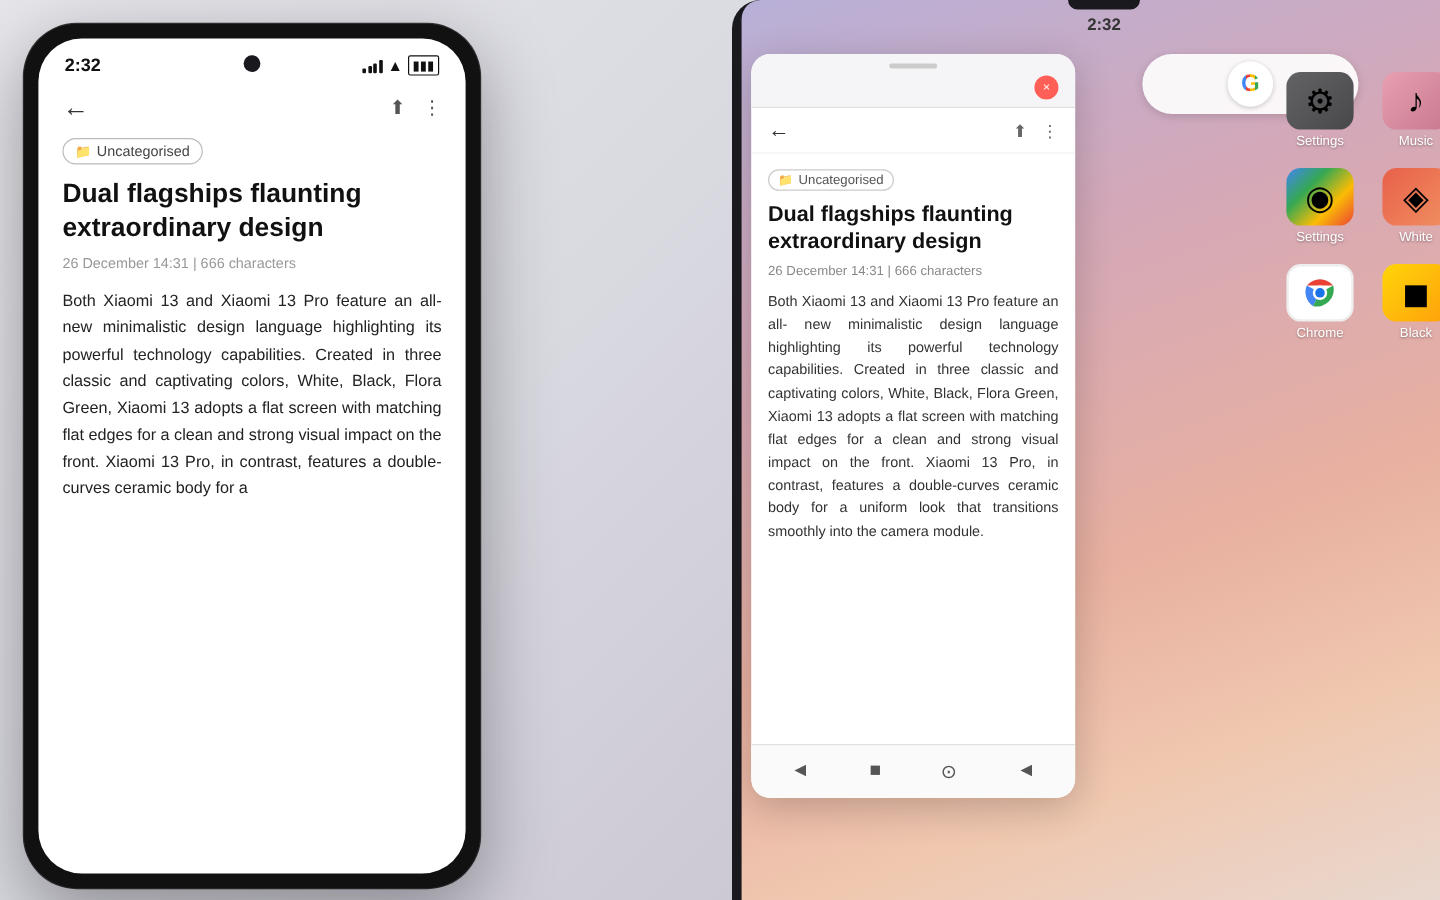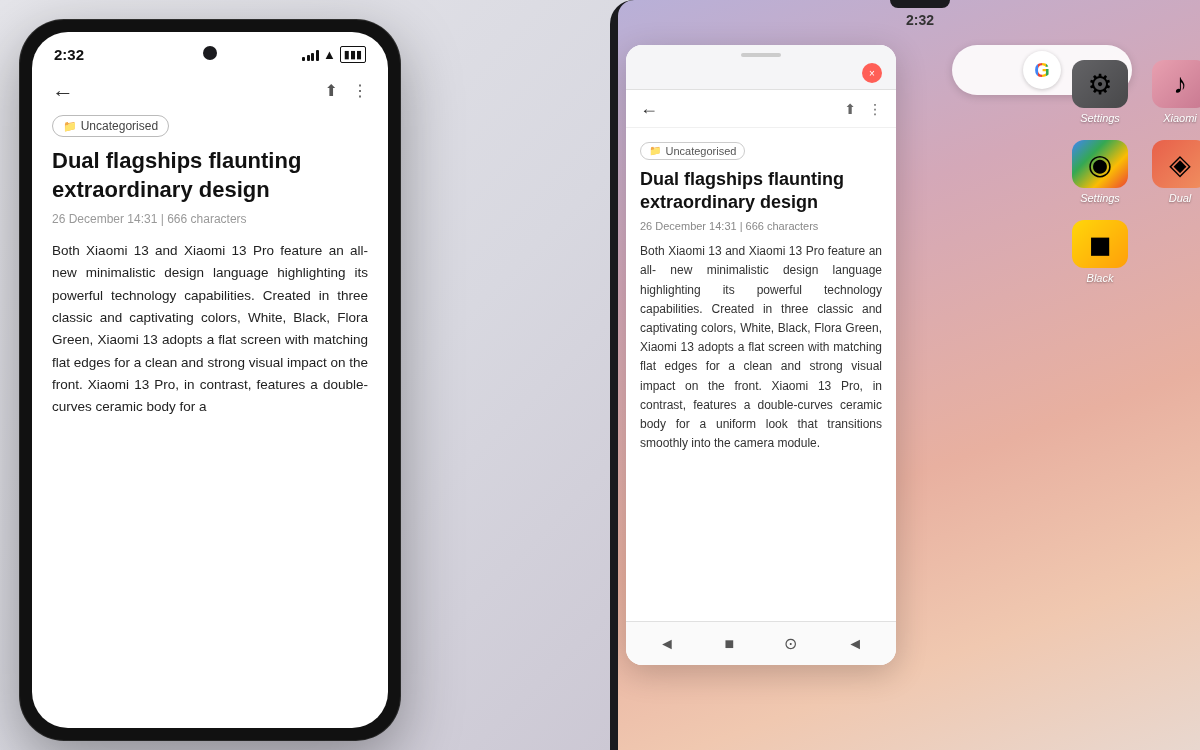--- a/index.html
+++ b/index.html
@@ -111,21 +111,20 @@
       align-items: center;
       justify-content: center;
       font-size: 28px;
     }
 
     .app-icon .icon-label {
       font-size: 11px;
       color: #fff;
       text-align: center;
       text-shadow: 0 1px 2px rgba(0,0,0,0.4);
-      font-style: italic;
     }
 
     .icon-settings .icon-img { background: linear-gradient(135deg, #636366, #48484a); }
     .icon-music .icon-img { background: linear-gradient(135deg, #e8a0b0, #c87890); }
     .icon-assistant .icon-img { background: linear-gradient(135deg, #4285f4, #34a853, #fbbc04, #ea4335); }
     .icon-tools .icon-img { background: linear-gradient(135deg, #ff6b35, #f7c59f); }
     .icon-chrome .icon-img { background: linear-gradient(135deg, #fff, #f0f0f0); }
     .icon-notes .icon-img { background: linear-gradient(135deg, #ffd60a, #ff9f0a); }
 
     
@@ -484,36 +483,49 @@
 
       <div class="tablet-home">
 
         <div class="icon-row">
           <div class="app-icon icon-settings">
             <div class="icon-img">⚙</div>
             <div class="icon-label">Settings</div>
           </div>
           <div class="app-icon icon-music">
             <div class="icon-img">♪</div>
-            <div class="icon-label">Xiaomi</div>
+            <div class="icon-label">Music</div>
           </div>
         </div>
 
         <div class="icon-row">
           <div class="app-icon icon-assistant">
             <div class="icon-img" style="background:linear-gradient(135deg,#4285f4,#34a853,#fbbc04,#ea4335);">◉</div>
             <div class="icon-label">Settings</div>
           </div>
           <div class="app-icon icon-tools">
             <div class="icon-img" style="background:linear-gradient(135deg,#e8604a,#f09060);">◈</div>
-            <div class="icon-label">Dual</div>
+            <div class="icon-label">White</div>
           </div>
         </div>
 
         <div class="icon-row">
+          <div class="app-icon icon-chrome">
+            <div class="icon-img" style="background:white;border:2px solid #eee;">
+              <svg width="28" height="28" viewBox="0 0 28 28">
+                <circle cx="14" cy="14" r="14" fill="white"></circle>
+                <path d="M14 8 A6 6 0 0 1 14 8 L25 8 A14 14 0 0 0 3 8 Z" fill="#ea4335"></path>
+                <path d="M25 8 A14 14 0 0 1 8 25 L14 14 Z" fill="#34a853"></path>
+                <path d="M8 25 A14 14 0 0 1 3 8 L14 14 Z" fill="#4285f4"></path>
+                <circle cx="14" cy="14" r="6" fill="#fff"></circle>
+                <circle cx="14" cy="14" r="4" fill="#1a73e8"></circle>
+              </svg>
+            </div>
+            <div class="icon-label">Chrome</div>
+          </div>
           <div class="app-icon icon-notes">
             <div class="icon-img" style="background:linear-gradient(135deg,#ffd60a,#ff9f0a);">◼</div>
             <div class="icon-label">Black</div>
           </div>
         </div>
       </div>
 
       <div class="article-popup">
 
         <div class="article-popup-titlebar" style="position:relative;padding-top:18px;">

